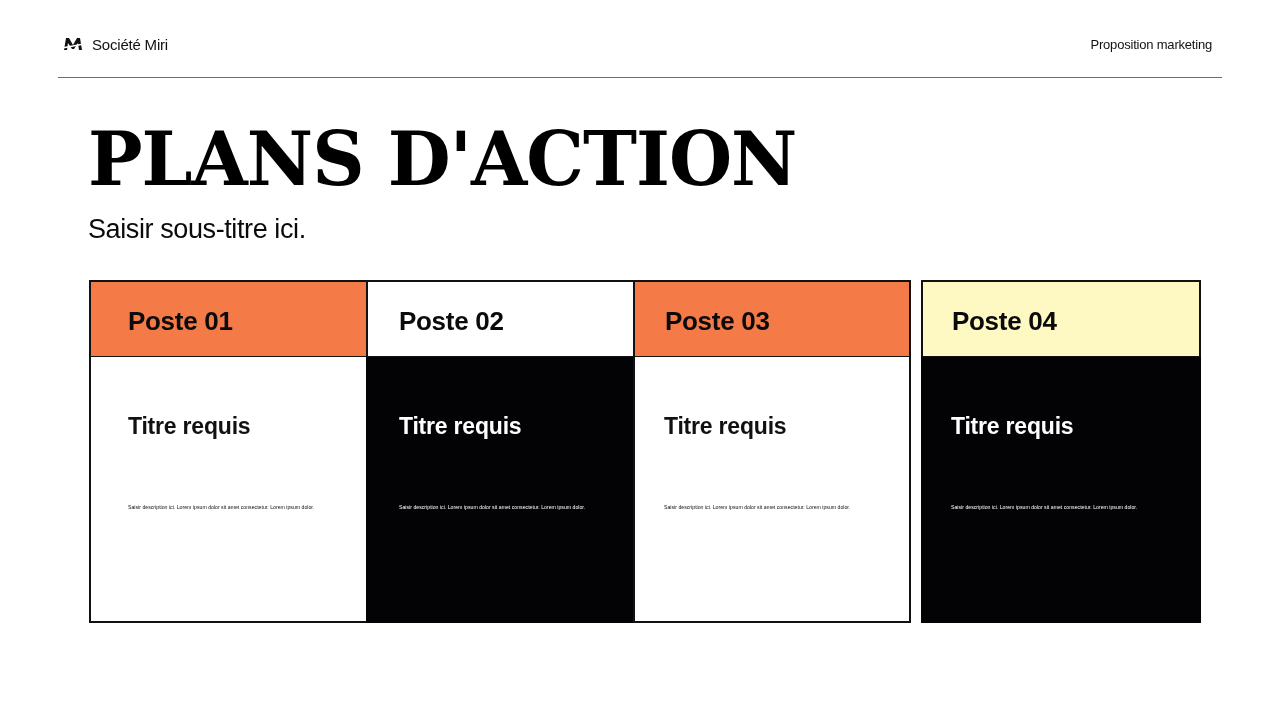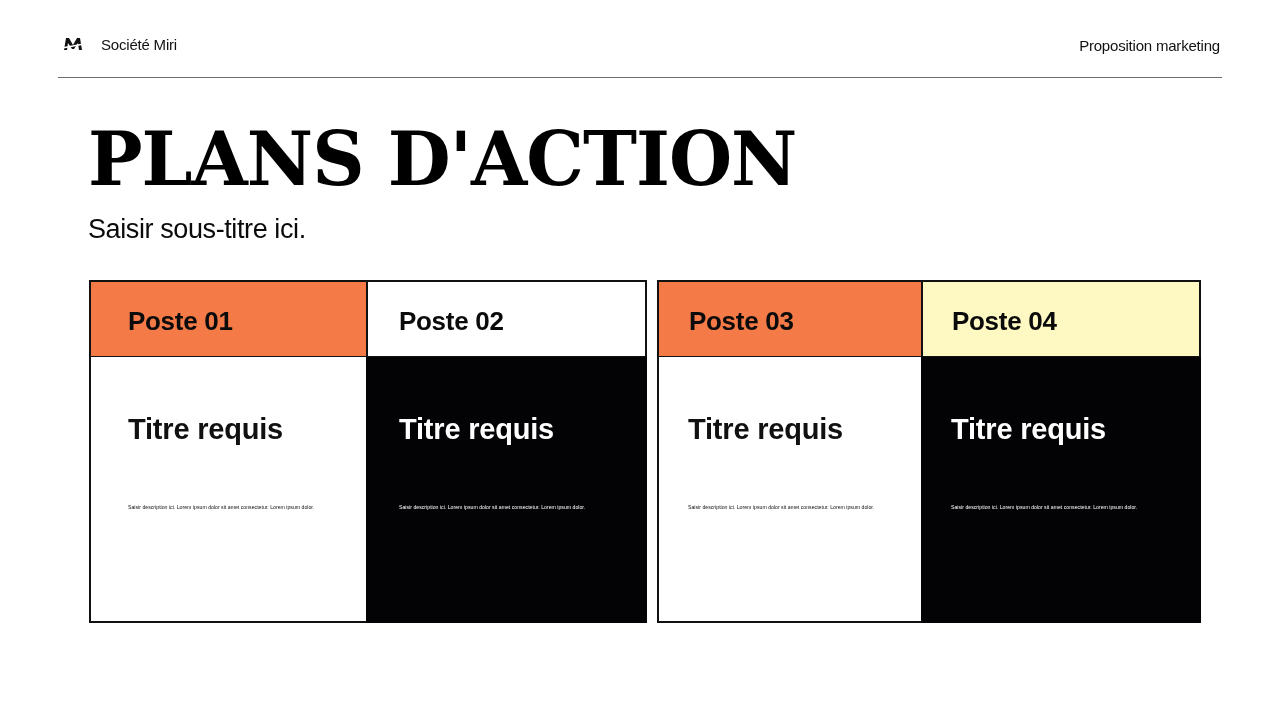--- a/index.html
+++ b/index.html
@@ -1,35 +1,35 @@
 <!DOCTYPE html>
 <html><head>
   <meta charset="utf-8">
   <style>
     * { box-sizing: border-box; margin: 0; padding: 0; }
     html, body { width: 1280px; height: 720px; overflow: hidden; background: #ffffff; }
     body { position: relative; font-family: "Liberation Sans", sans-serif; color: #0a0a0a; }
 
     .header { position: absolute; left: 58px; right: 58px; top: 0; height: 78px; border-bottom: 1px solid #6e6e6e; }
-    .brand { position: absolute; left: 4px; top: 35px; display: flex; align-items: center; gap: 17px; }
+    .brand { position: absolute; left: 4px; top: 35px; display: flex; align-items: center; gap: 8px; }
     .logo { width: 22px; height: 18px; display: block; }
     .brand-name { font-size: 15px; color: #111; letter-spacing: -0.2px; }
-    .header-right { position: absolute; right: 2px; top: 37px; font-size: 15px; color: #111; letter-spacing: -0.2px; }
+    .header-right { position: absolute; right: 10px; top: 37px; font-size: 13px; color: #111; letter-spacing: -0.2px; }
 
     .page-title { position: absolute; left: 88px; top: 113px; font-family: "DejaVu Serif", serif; font-weight: bold; font-size: 74px; line-height: 92px; letter-spacing: -1px; color: #000; transform: scaleX(0.98); transform-origin: left; }
     .subtitle { position: absolute; left: 88px; top: 214px; font-size: 27px; color: #0a0a0a; letter-spacing: -0.4px; }
 
     .grid { position: absolute; left: 89px; top: 280px; width: 1028px; height: 343px; }
     .col { position: absolute; top: 0; height: 343px; }
     .col-head { position: absolute; left: 0; right: 0; top: 0; height: 78px; border: 2px solid #111; }
     .col-head .label { position: absolute; top: 24px; font-size: 26px; font-weight: bold; color: #0b0b0b; letter-spacing: -0.3px; }
     .col-body { position: absolute; left: 0; right: 0; top: 77px; bottom: 0; }
     .col-body.light { background: #ffffff; border: 2px solid #111; border-top: none; }
     .col-body.dark { background: #030205; }
-    .card-title { position: absolute; top: 56px; font-size: 29px; font-weight: bold; letter-spacing: -0.2px; text-align: center; }
+    .card-title { position: absolute; top: 56px; font-size: 23px; font-weight: bold; letter-spacing: -0.2px; text-align: center; }
     .card-desc { position: absolute; top: 147px; font-size: 5.2px; white-space: nowrap; }
     .light .card-title, .light .card-desc { color: #111; }
     .dark .card-title, .dark .card-desc { color: #ffffff; }
   </style>
 </head>
 <body>
 
 <div class="header">
   <div class="brand">
     <svg class="logo" viewBox="0 0 22 18">
@@ -58,21 +58,21 @@
   <div class="col" style="left:277px; width:281px;">
     <div class="col-head" style="background:#ffffff;">
       <span class="label" style="left:31px;">Poste 02</span>
     </div>
     <div class="col-body dark">
       <div class="card-title" style="left:33px;">Titre requis</div>
       <div class="card-desc" style="left:33px;">Saisir description ici. Lorem ipsum dolor sit amet consectetur. Lorem ipsum dolor.</div>
     </div>
   </div>
 
-  <div class="col" style="left:568px; width:278px;">
+  <div class="col" style="left:544px; width:278px;">
     <div class="col-head" style="background:#f47a47;">
       <span class="label" style="left:30px;">Poste 03</span>
     </div>
     <div class="col-body light">
       <div class="card-title" style="left:29px;">Titre requis</div>
       <div class="card-desc" style="left:29px;">Saisir description ici. Lorem ipsum dolor sit amet consectetur. Lorem ipsum dolor.</div>
     </div>
   </div>
 
   <div class="col" style="left:832px; width:280px;">

